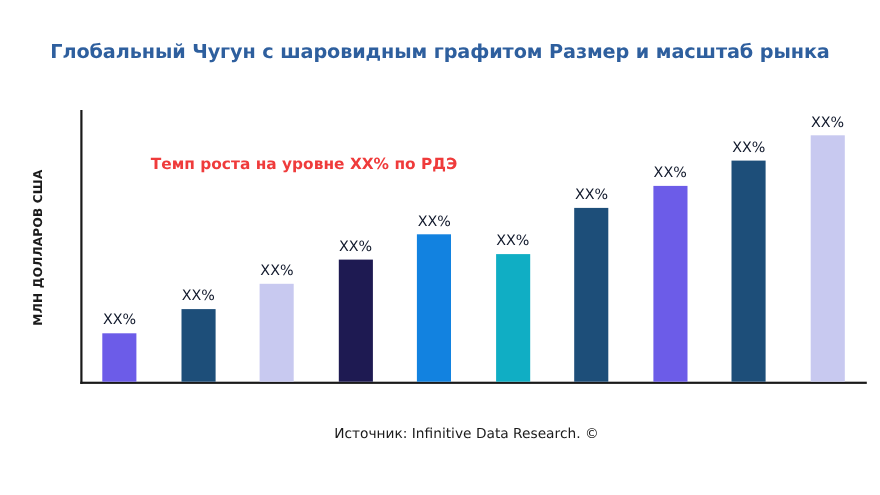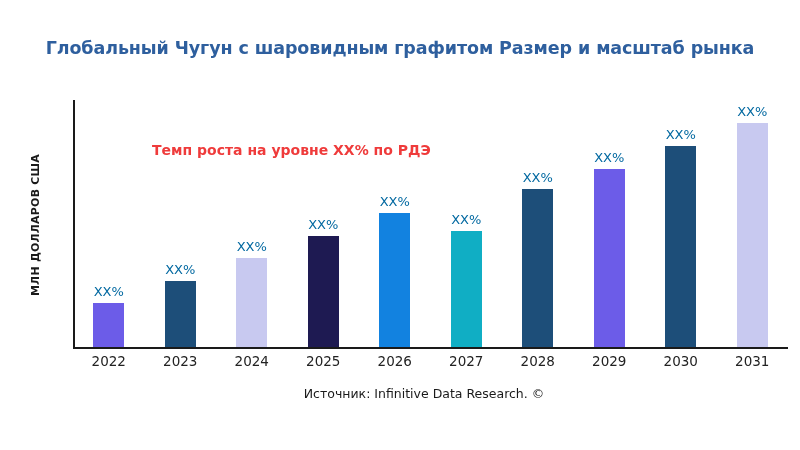--- a/index.html
+++ b/index.html
@@ -99,31 +99,31 @@
     flex-direction: column;
     justify-content: flex-end;
     align-items: center;
   }
   .bar-value {
     position: absolute;
     left: 50%;
     transform: translateX(-50%);
     font-size: 13px;
     font-weight: 400;
-    color: #0369a1;
+    color: #0f172a;
     white-space: nowrap;
   }
   .bar-rect {
     width: 31px;
   }
 
   
   #growth-note {
     position: absolute;
-    left: 152px;
+    left: 137px;
     top: 142px;
     font-size: 14px;
     font-weight: 600;
     color: #ef3b3b;
     white-space: nowrap;
   }
 
   
   #xticks {
     position: absolute;
@@ -204,28 +204,16 @@
         </div>
         <div class="bar-slot">
           <div class="bar-value" style="bottom: 228.185px;">XX%</div>
           <div class="bar-rect" style="height: 224.185px; background: rgb(200, 201, 240);"></div>
         </div>
       </div>
   </div>
 
   <div id="growth-note">Темп роста на уровне XX% по РДЭ</div>
 
-  <div id="xticks">
-      <div class="xtick">2022</div>
-      <div class="xtick">2023</div>
-      <div class="xtick">2024</div>
-      <div class="xtick">2025</div>
-      <div class="xtick">2026</div>
-      <div class="xtick">2027</div>
-      <div class="xtick">2028</div>
-      <div class="xtick">2029</div>
-      <div class="xtick">2030</div>
-      <div class="xtick">2031</div>
-    </div>
 
   <div id="source">Источник: Infinitive Data Research. ©</div>
 
 </div>
 
 </body></html>

